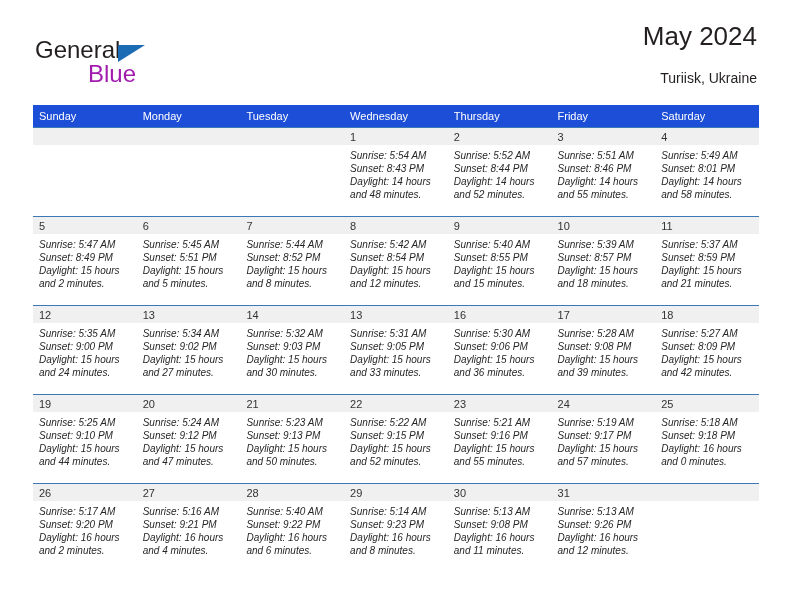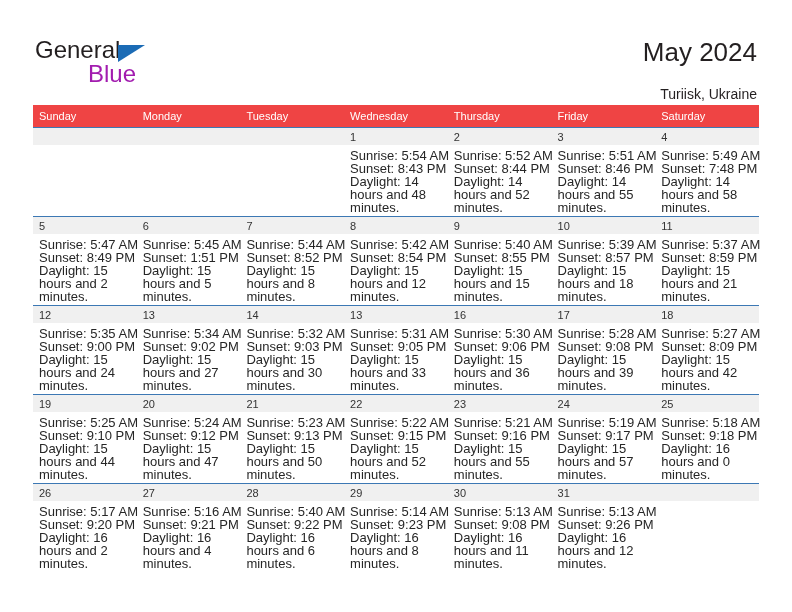--- a/index.html
+++ b/index.html
@@ -59,21 +59,21 @@
     left: 53px;
     top: 24px;
     font-size: 24px;
     color: #a21caf;
     font-family: "Liberation Sans", sans-serif;
   }
 
   .title-block {
     position: absolute;
     right: 35px;
-    top: 36px;
+    top: 20px;
     text-align: right;
   }
   .cal-title {
     font-size: 26px;
     color: #231f20;
     line-height: 32px;
     white-space: nowrap;
   }
   .cal-sub {
     font-size: 14px;
@@ -86,21 +86,21 @@
   
   .cal {
     position: absolute;
     left: 33px;
     top: 105px;
     width: 726px;
     border-collapse: collapse;
     table-layout: fixed;
   }
   .cal th {
-    background: #ef4444;
+    background: #1d4ed8;
     color: #ffffff;
     font-size: 11px;
     font-weight: normal;
     text-align: left;
     padding: 5px 0 5px 6px;
     height: 18px;
     box-sizing: border-box;
     border: none;
   }
   .cal td {
@@ -125,23 +125,24 @@
     padding: 3px 0 3px 6px;
     height: 17px;
     box-sizing: border-box;
     line-height: 12px;
   }
   .daynum.blank {
     color: transparent;
   }
   .cell-body {
     padding: 4px 5px 0 6px;
-    font-size: 13px;
+    font-size: 10px;
     line-height: 13px;
     color: #262626;
+    font-style: italic;
   }
   .cell-body div {
     white-space: nowrap;
   }
   .cell-body .wrap {
     white-space: normal;
   }
   td.empty .daynum {
     background: #f0f0f0;
   }
@@ -210,39 +211,39 @@
             <div class="cell-body">
               <div>Sunrise: 5:51 AM</div>
               <div>Sunset: 8:46 PM</div>
               <div class="wrap">Daylight: 14 hours and 55 minutes.</div>
             </div>
           </td>
           <td>
             <div class="daynum">4</div>
             <div class="cell-body">
               <div>Sunrise: 5:49 AM</div>
-              <div>Sunset: 7:48 PM</div>
+              <div>Sunset: 8:01 PM</div>
               <div class="wrap">Daylight: 14 hours and 58 minutes.</div>
             </div>
           </td>
         </tr>
         <tr class="week-row">
           <td>
             <div class="daynum">5</div>
             <div class="cell-body">
               <div>Sunrise: 5:47 AM</div>
               <div>Sunset: 8:49 PM</div>
               <div class="wrap">Daylight: 15 hours and 2 minutes.</div>
             </div>
           </td>
           <td>
             <div class="daynum">6</div>
             <div class="cell-body">
               <div>Sunrise: 5:45 AM</div>
-              <div>Sunset: 1:51 PM</div>
+              <div>Sunset: 5:51 PM</div>
               <div class="wrap">Daylight: 15 hours and 5 minutes.</div>
             </div>
           </td>
           <td>
             <div class="daynum">7</div>
             <div class="cell-body">
               <div>Sunrise: 5:44 AM</div>
               <div>Sunset: 8:52 PM</div>
               <div class="wrap">Daylight: 15 hours and 8 minutes.</div>
             </div>

